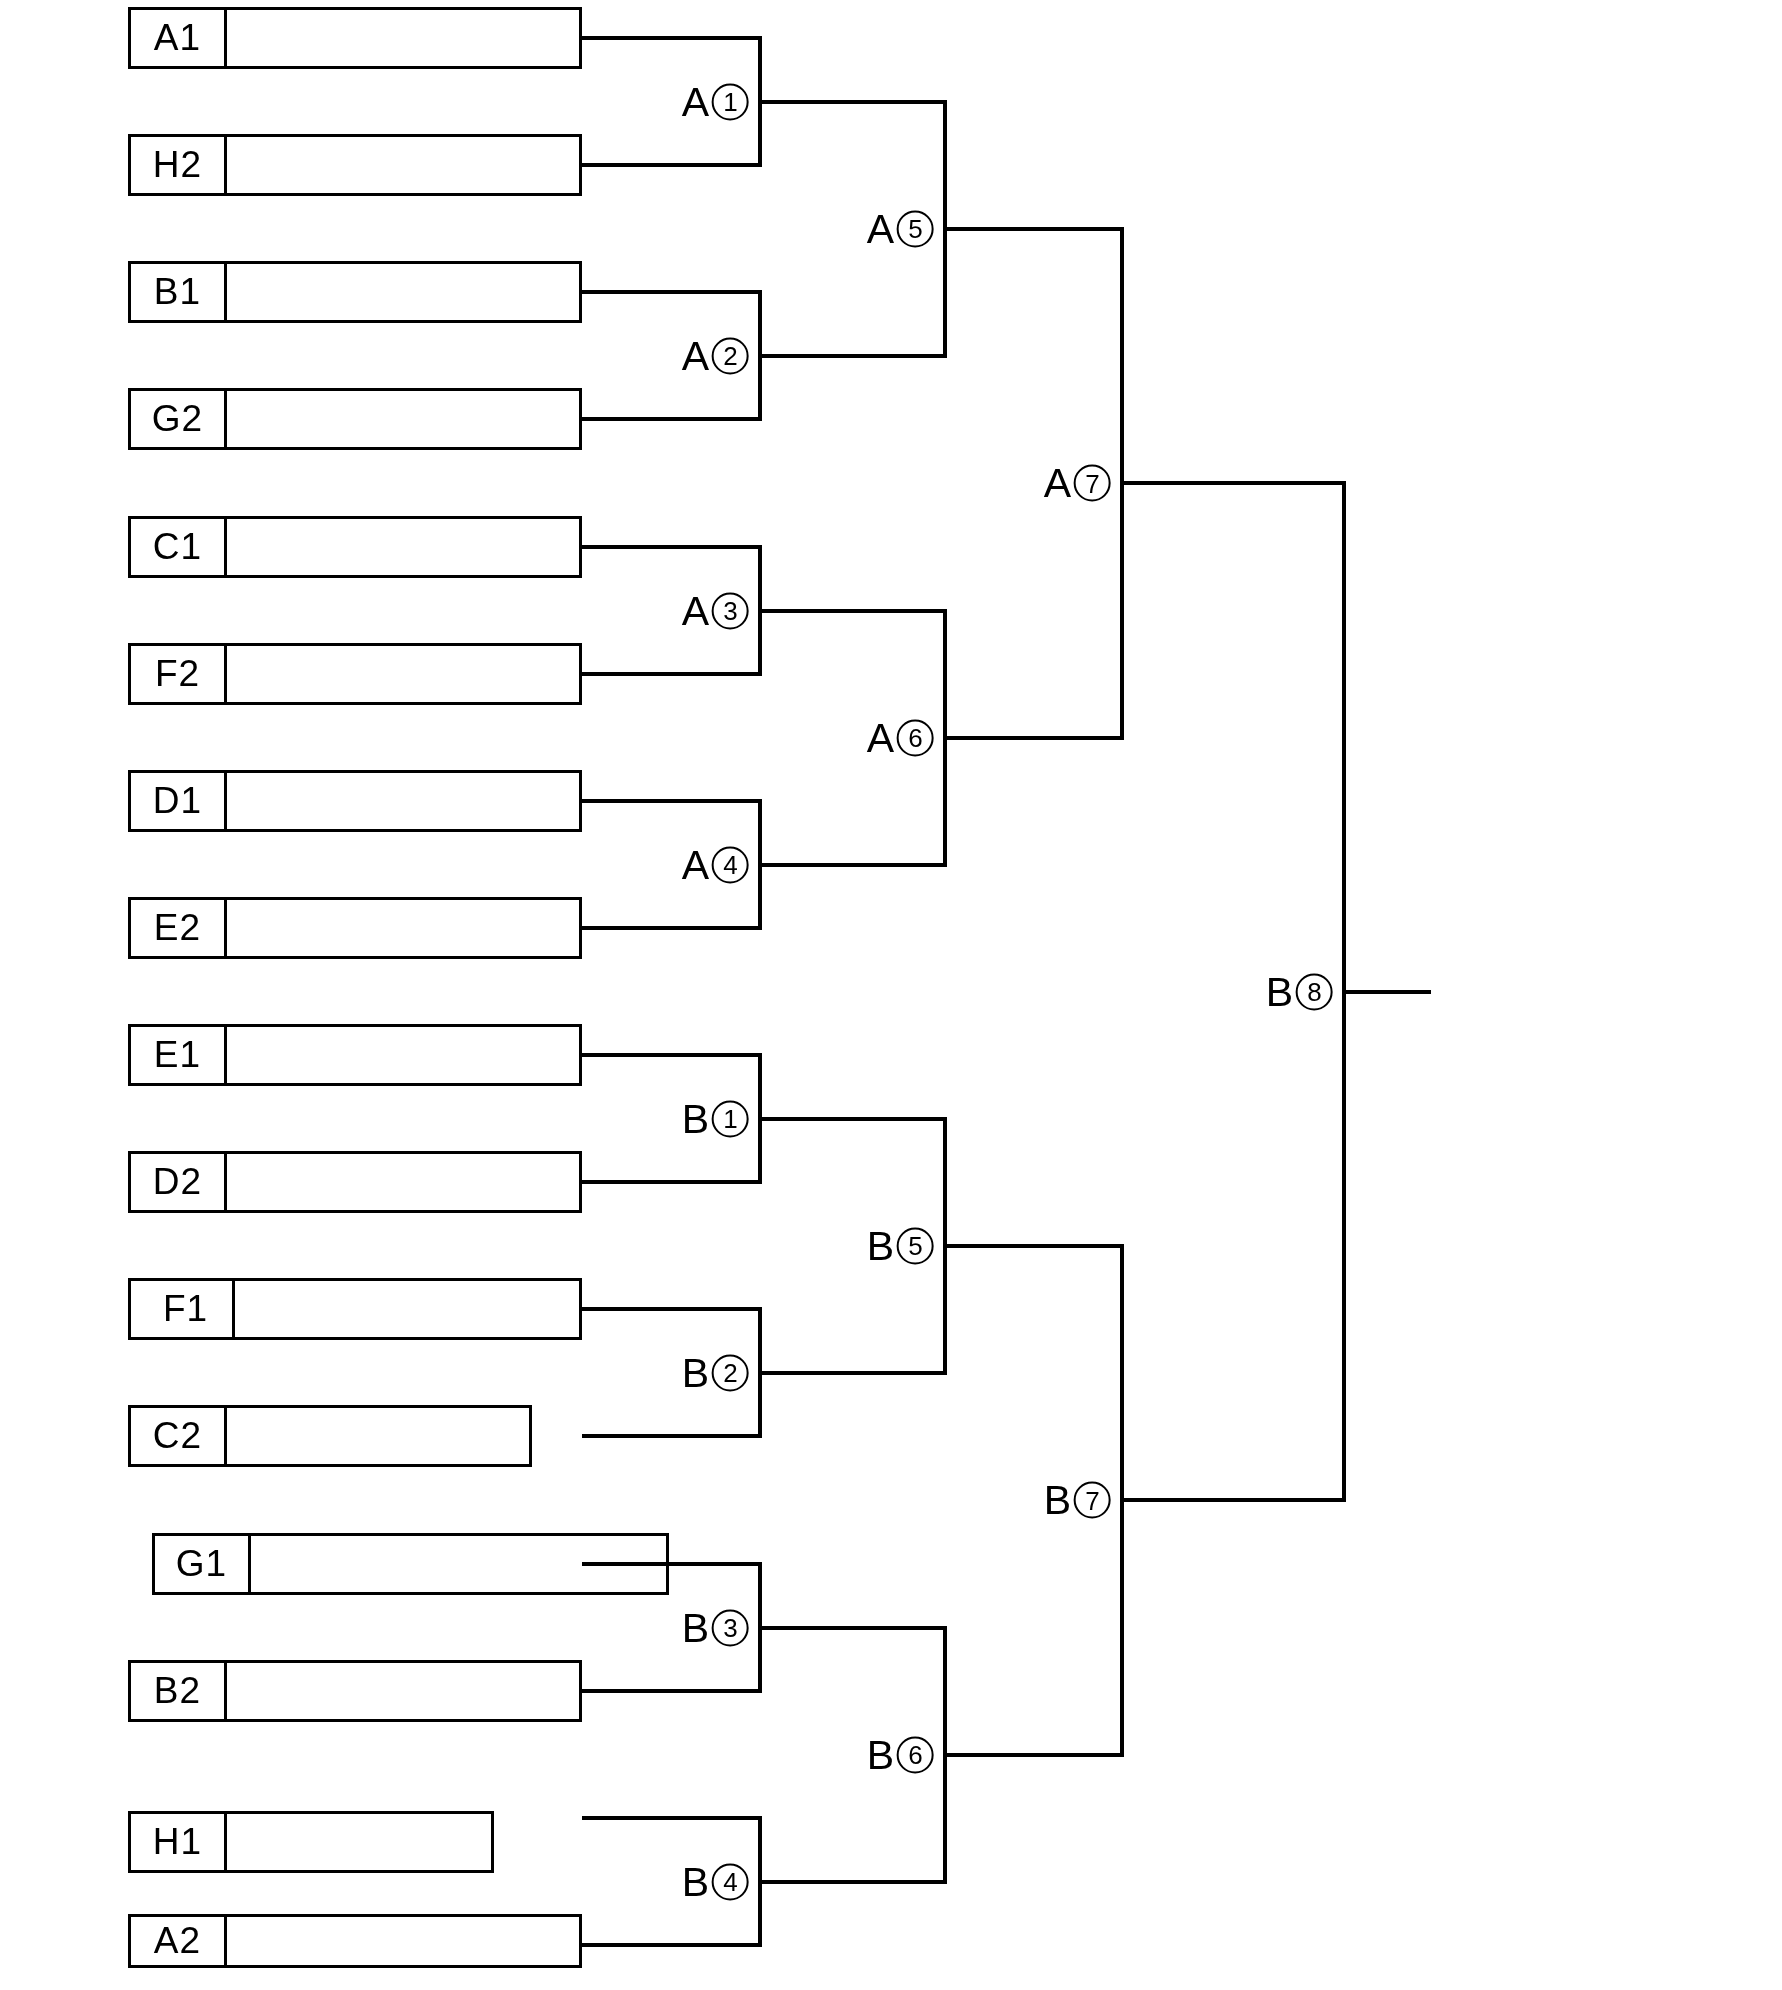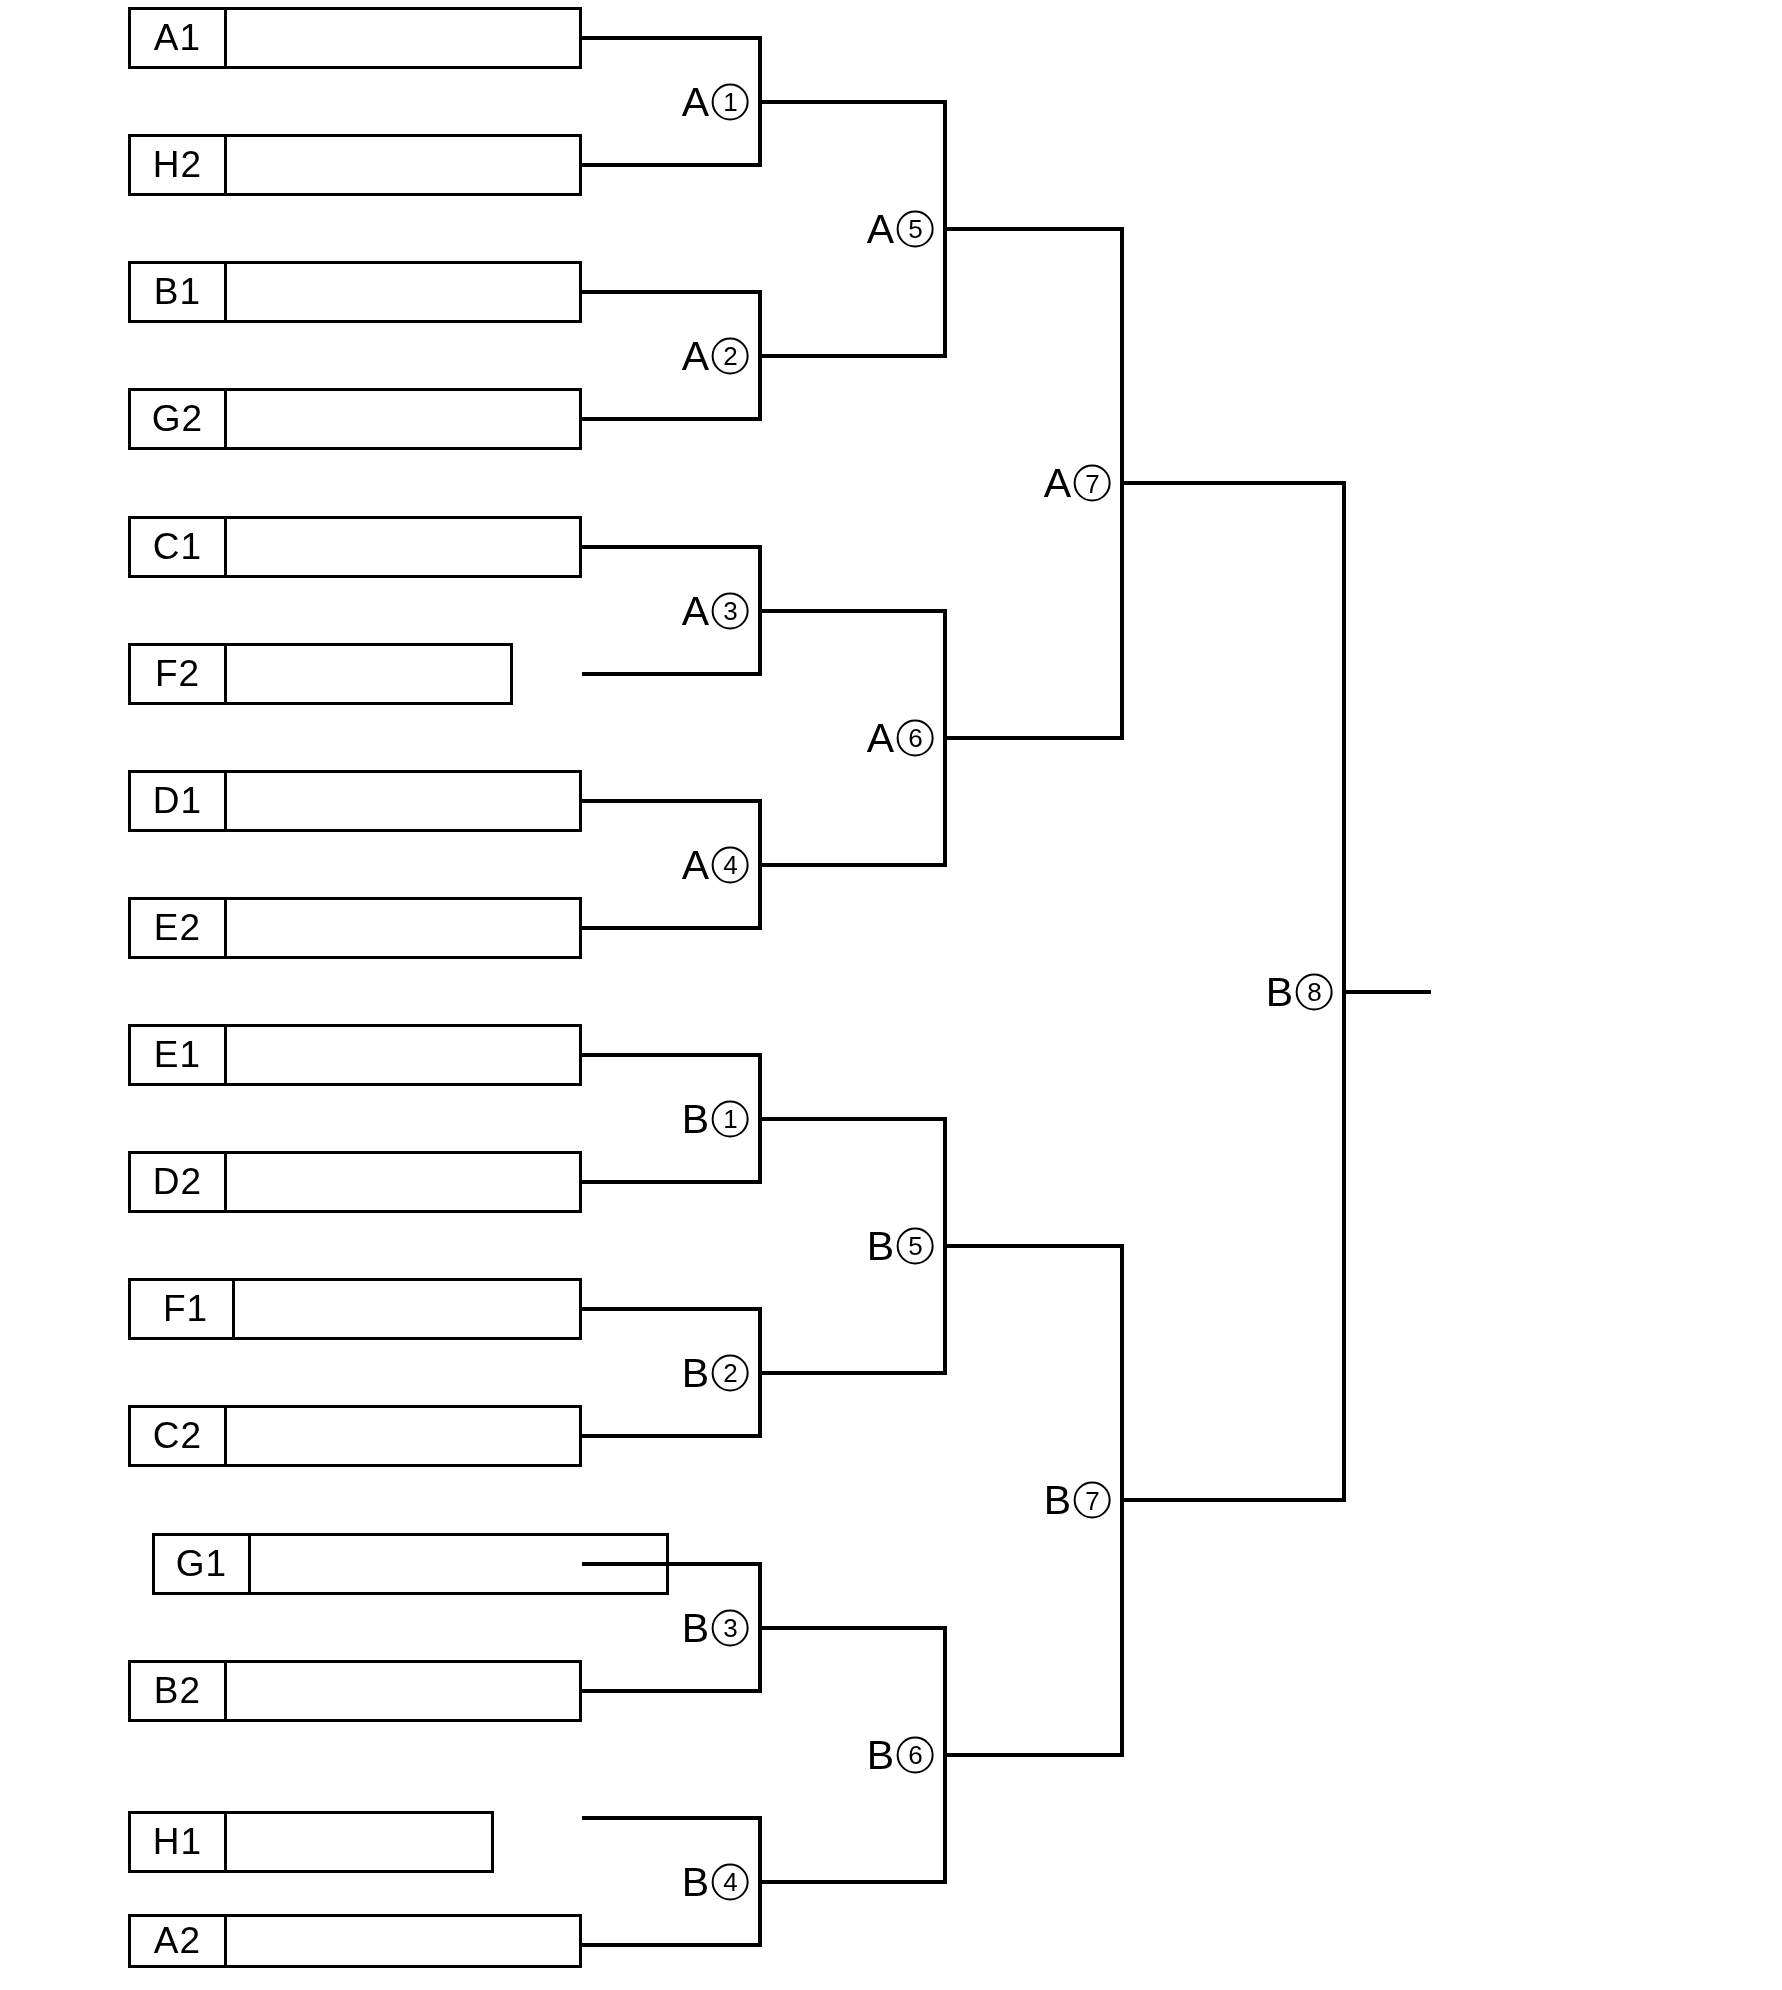--- a/index.html
+++ b/index.html
@@ -62,21 +62,21 @@
       <div class="namecell"></div>
     </div>
     <div class="entry" style="left: 128px; top: 388px; width: 454px; height: 62px; border-color: rgb(0, 0, 0);">
       <div class="seed" style="border-color: rgb(0, 0, 0);">G2</div>
       <div class="namecell"></div>
     </div>
     <div class="entry" style="left: 128px; top: 516px; width: 454px; height: 62px; border-color: rgb(0, 0, 0);">
       <div class="seed" style="border-color: rgb(0, 0, 0);">C1</div>
       <div class="namecell"></div>
     </div>
-    <div class="entry" style="left: 128px; top: 643px; width: 385px; height: 62px; border-color: rgb(0, 0, 0);">
+    <div class="entry" style="left: 128px; top: 643px; width: 454px; height: 62px; border-color: rgb(0, 0, 0);">
       <div class="seed" style="border-color: rgb(0, 0, 0);">F2</div>
       <div class="namecell"></div>
     </div>
     <div class="entry" style="left: 128px; top: 770px; width: 454px; height: 62px; border-color: rgb(0, 0, 0);">
       <div class="seed" style="border-color: rgb(0, 0, 0);">D1</div>
       <div class="namecell"></div>
     </div>
     <div class="entry" style="left: 128px; top: 897px; width: 454px; height: 62px; border-color: rgb(0, 0, 0);">
       <div class="seed" style="border-color: rgb(0, 0, 0);">E2</div>
       <div class="namecell"></div>
@@ -86,21 +86,21 @@
       <div class="namecell"></div>
     </div>
     <div class="entry" style="left: 128px; top: 1151px; width: 454px; height: 62px; border-color: rgb(0, 0, 0);">
       <div class="seed" style="border-color: rgb(0, 0, 0);">D2</div>
       <div class="namecell"></div>
     </div>
     <div class="entry" style="left: 128px; top: 1278px; width: 454px; height: 62px; border-color: rgb(0, 0, 0); padding-left: 8px;">
       <div class="seed" style="border-color: rgb(0, 0, 0);">F1</div>
       <div class="namecell"></div>
     </div>
-    <div class="entry" style="left: 128px; top: 1405px; width: 454px; height: 62px; border-color: rgb(0, 0, 0);">
+    <div class="entry" style="left: 128px; top: 1405px; width: 404px; height: 62px; border-color: rgb(0, 0, 0);">
       <div class="seed" style="border-color: rgb(0, 0, 0);">C2</div>
       <div class="namecell"></div>
     </div>
     <div class="entry" style="left: 128px; top: 1533px; width: 517px; height: 62px; border-color: rgb(0, 0, 0); margin-left: 24px;">
       <div class="seed" style="border-color: rgb(0, 0, 0);">G1</div>
       <div class="namecell"></div>
     </div>
     <div class="entry" style="left: 128px; top: 1660px; width: 454px; height: 62px; border-color: rgb(0, 0, 0);">
       <div class="seed" style="border-color: rgb(0, 0, 0);">B2</div>
       <div class="namecell"></div>

